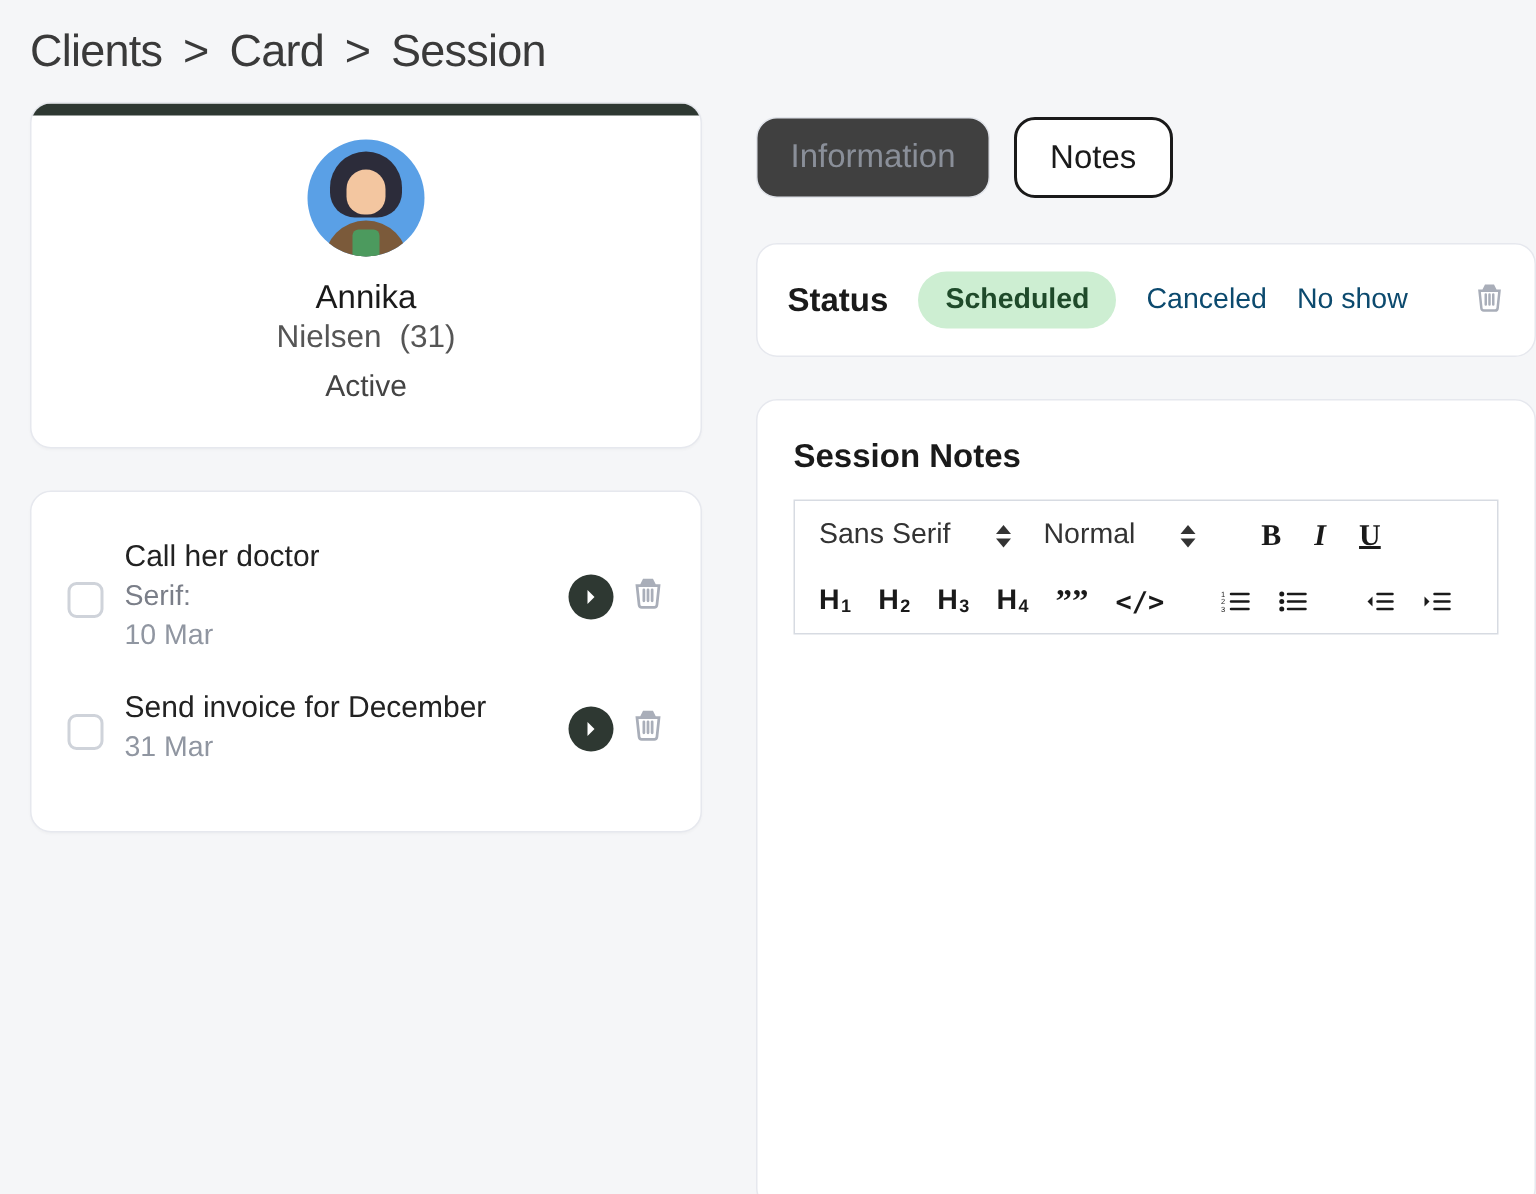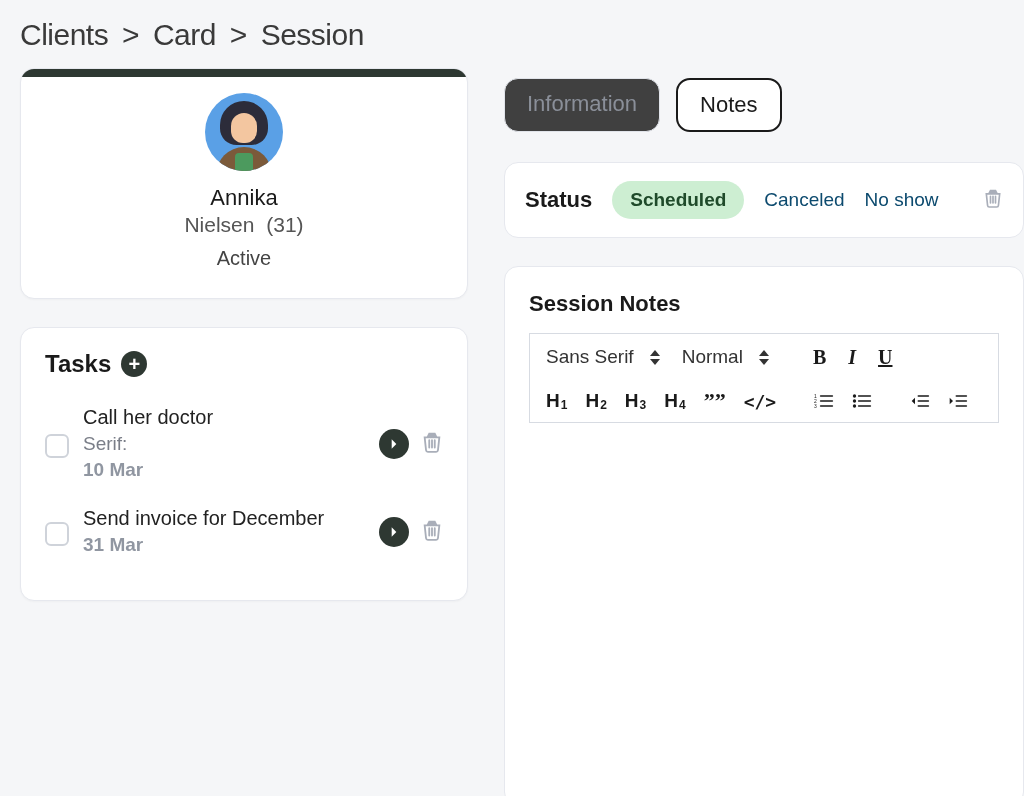--- a/index.html
+++ b/index.html
@@ -75,21 +75,21 @@
     .task-row {
       display: flex; align-items: center; gap: 14px; padding: 10px 0 16px 0;
     }
     .task-check {
       width: 24px; height: 24px; border: 2px solid #cfd3da; border-radius: 6px;
       flex: 0 0 24px; margin-top: 4px;
     }
     .task-body { flex: 1; }
     .task-title { font-size: 20px; color: #222; }
     .task-notes { font-size: 19px; color: #7a7e88; margin-top: 4px; }
-    .task-date { font-size: 19px; color: #9096a1; margin-top: 4px; font-weight: bold; }
+    .task-date { font-size: 19px; color: #9096a1; margin-top: 4px; }
     .task-actions { display: flex; align-items: center; gap: 12px; }
     .arrow-btn {
       width: 30px; height: 30px; border-radius: 50%; background: #2e3832;
       display: inline-flex; align-items: center; justify-content: center;
     }
     .arrow-btn svg { width: 14px; height: 14px; fill: #fff; }
     .trash-btn svg { width: 22px; height: 24px; fill: #a9aeb9; }
 
     .tabs { display: flex; gap: 16px; padding: 18px 0 4px 0; }
     .tab {
@@ -116,21 +116,21 @@
     .notes-card {
       background: #fff; border: 1px solid #e6e8ee; border-radius: 14px;
       margin-top: 28px; padding: 24px 24px 0 24px; height: 540px;
     }
     .notes-title { font-size: 22px; font-weight: 700; margin-bottom: 16px; }
     .toolbar {
       border: 1px solid #d7dbe2; display: flex; flex-direction: column;
     }
     .toolbar-row { display: flex; align-items: center; padding: 8px 10px; gap: 6px; flex-wrap: nowrap; }
     .tb-select {
-      display: flex; align-items: center; gap: 16px; padding: 4px 10px 4px 6px;
+      display: flex; align-items: center; gap: 30px; padding: 4px 10px 4px 6px;
       font-size: 19px; color: #333;
     }
     .caret-stack { display: inline-flex; flex-direction: column; line-height: 0; }
     .caret-stack .up { border-left: 5px solid transparent; border-right: 5px solid transparent; border-bottom: 6px solid #333; margin-bottom: 3px; }
     .caret-stack .down { border-left: 5px solid transparent; border-right: 5px solid transparent; border-top: 6px solid #333; }
     .tb-btn { font-size: 20px; font-weight: 700; padding: 2px 8px; cursor: pointer; font-family: Georgia, serif; }
     .tb-i { font-style: italic; }
     .tb-u { text-decoration: underline; }
     .tb-h { font-size: 19px; font-weight: 800; padding: 2px 6px; font-family: Liberation Sans, sans-serif; cursor: pointer; }
     .tb-h sub { font-size: 12px; font-weight: 800; margin-left: 1px; vertical-align: -2px; }
@@ -163,24 +163,20 @@
       </div>
       <div class="client-name">Annika</div>
       <div class="client-sub">
         <span>Nielsen</span>
         <span class="client-age">(31)</span>
       </div>
       <div class="client-status">Active</div>
     </div>
 
     <div class="tasks-card">
-      <div class="tasks-header">
-        <span class="tasks-title">Tasks</span>
-        <span class="add-icon">+</span>
-      </div>
 
       <div class="task-row">
         <div class="task-check"></div>
         <div class="task-body">
           <div class="task-title">Call her doctor</div>
           <div class="task-notes">Serif:</div>
           <div class="task-date">10 Mar</div>
         </div>
         <div class="task-actions">
           <span class="arrow-btn">

